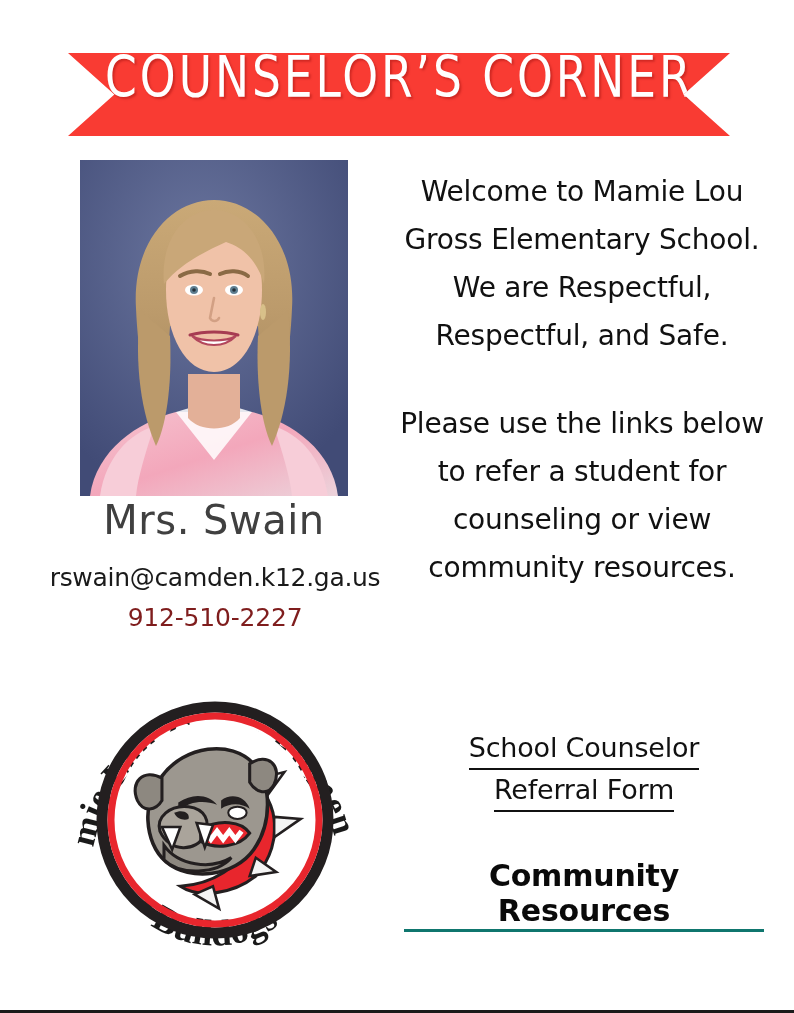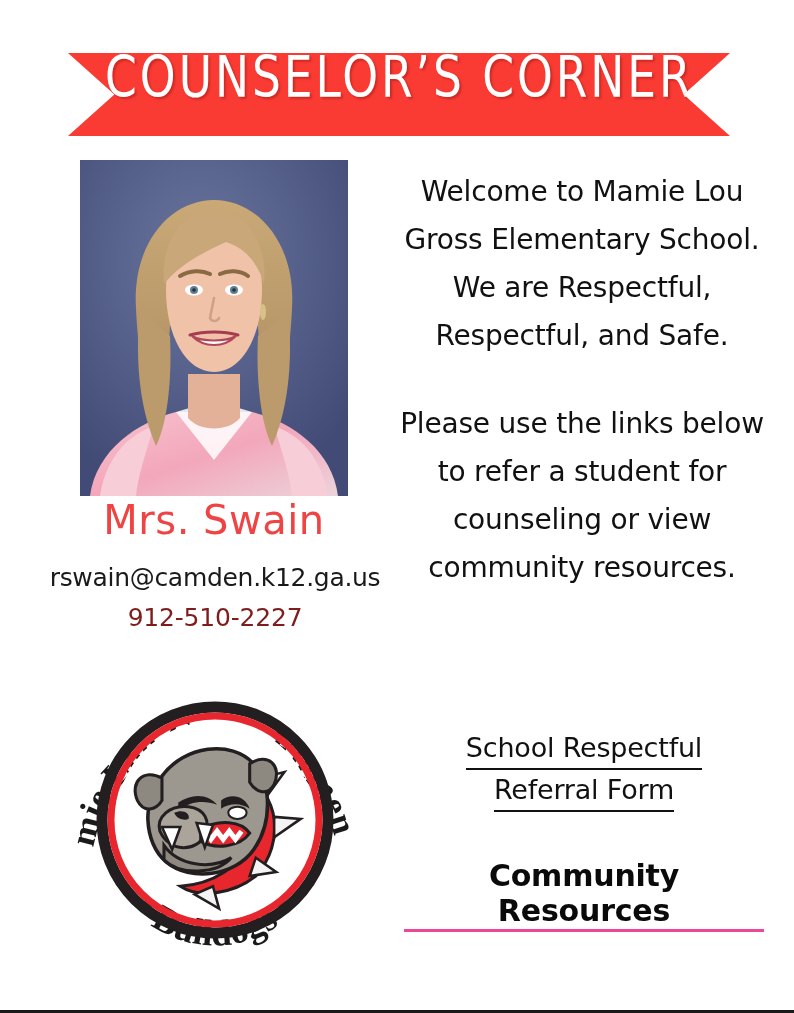--- a/index.html
+++ b/index.html
@@ -65,21 +65,21 @@
   .photo svg { display: block; width: 100%; height: 100%; }
 
   .counselor-name {
     position: absolute;
     left: 48px;
     top: 497px;
     width: 332px;
     text-align: center;
     font-family: "DejaVu Sans", sans-serif;
     font-size: 40px;
-    color: #ef4444;
+    color: #404040;
     letter-spacing: 0.5px;
     line-height: 1.15;
   }
   .counselor-email {
     position: absolute;
     left: 40px;
     top: 563px;
     width: 350px;
     text-align: center;
     font-family: "DejaVu Sans", sans-serif;
@@ -157,21 +157,21 @@
   }
   .link-gap { height: 46px; }
   .link-strong {
     font-family: "DejaVu Sans", sans-serif;
     font-size: 30px;
     font-weight: bold;
     color: #0a0a0a;
     letter-spacing: -0.2px;
   }
   .link-strong span {
-    border-bottom: 3px solid #ec4899;
+    border-bottom: 3px solid #0f766e;
     padding-bottom: 1px;
     cursor: pointer;
     display: inline-block;
   }
 </style>
 </head>
 <body>
 
 <div id="page">
 
@@ -305,21 +305,21 @@
 
   <div class="instructions-block">
     <div>Please use the links below</div>
     <div>to refer a student for</div>
     <div>counseling or view</div>
     <div>community resources.</div>
   </div>
 
   <div class="links-block">
     <div class="link-line">
-      <span>School Respectful</span>
+      <span>School Counselor</span>
     </div>
     <div class="link-line">
       <span>Referral Form</span>
     </div>
     <div class="link-gap"></div>
     <div class="link-strong">
       <span>Community Resources</span>
     </div>
   </div>
 

